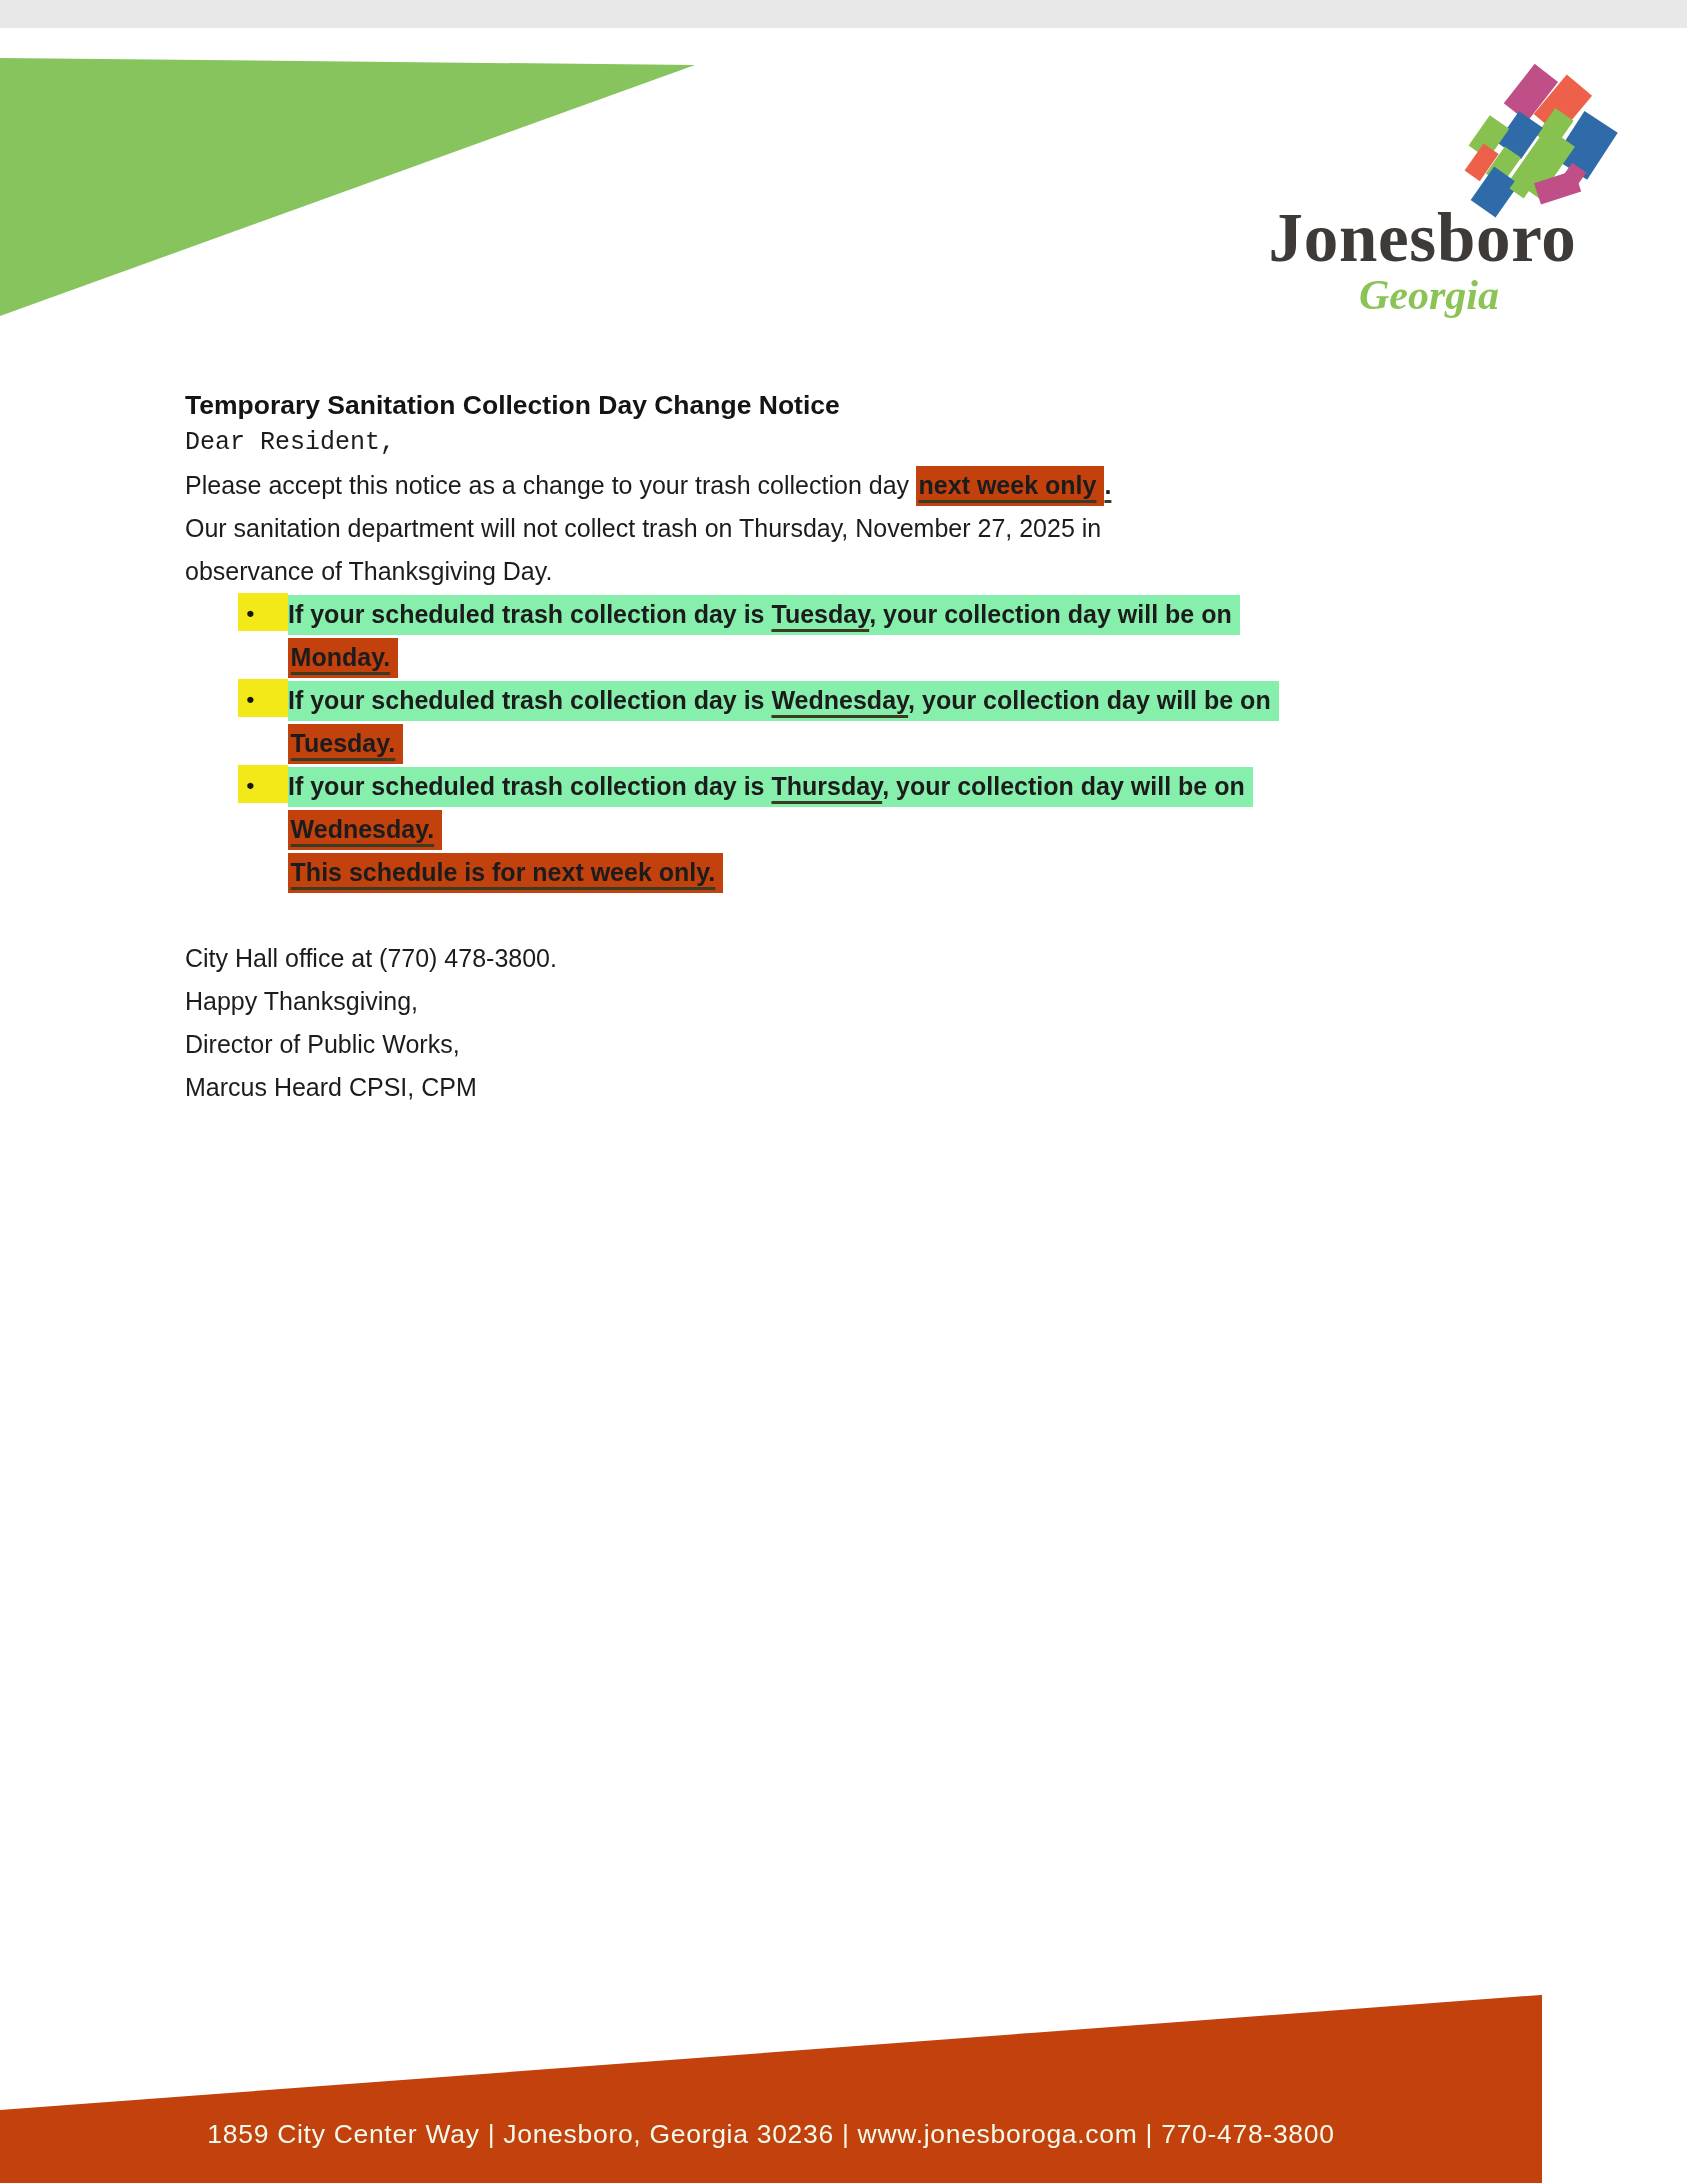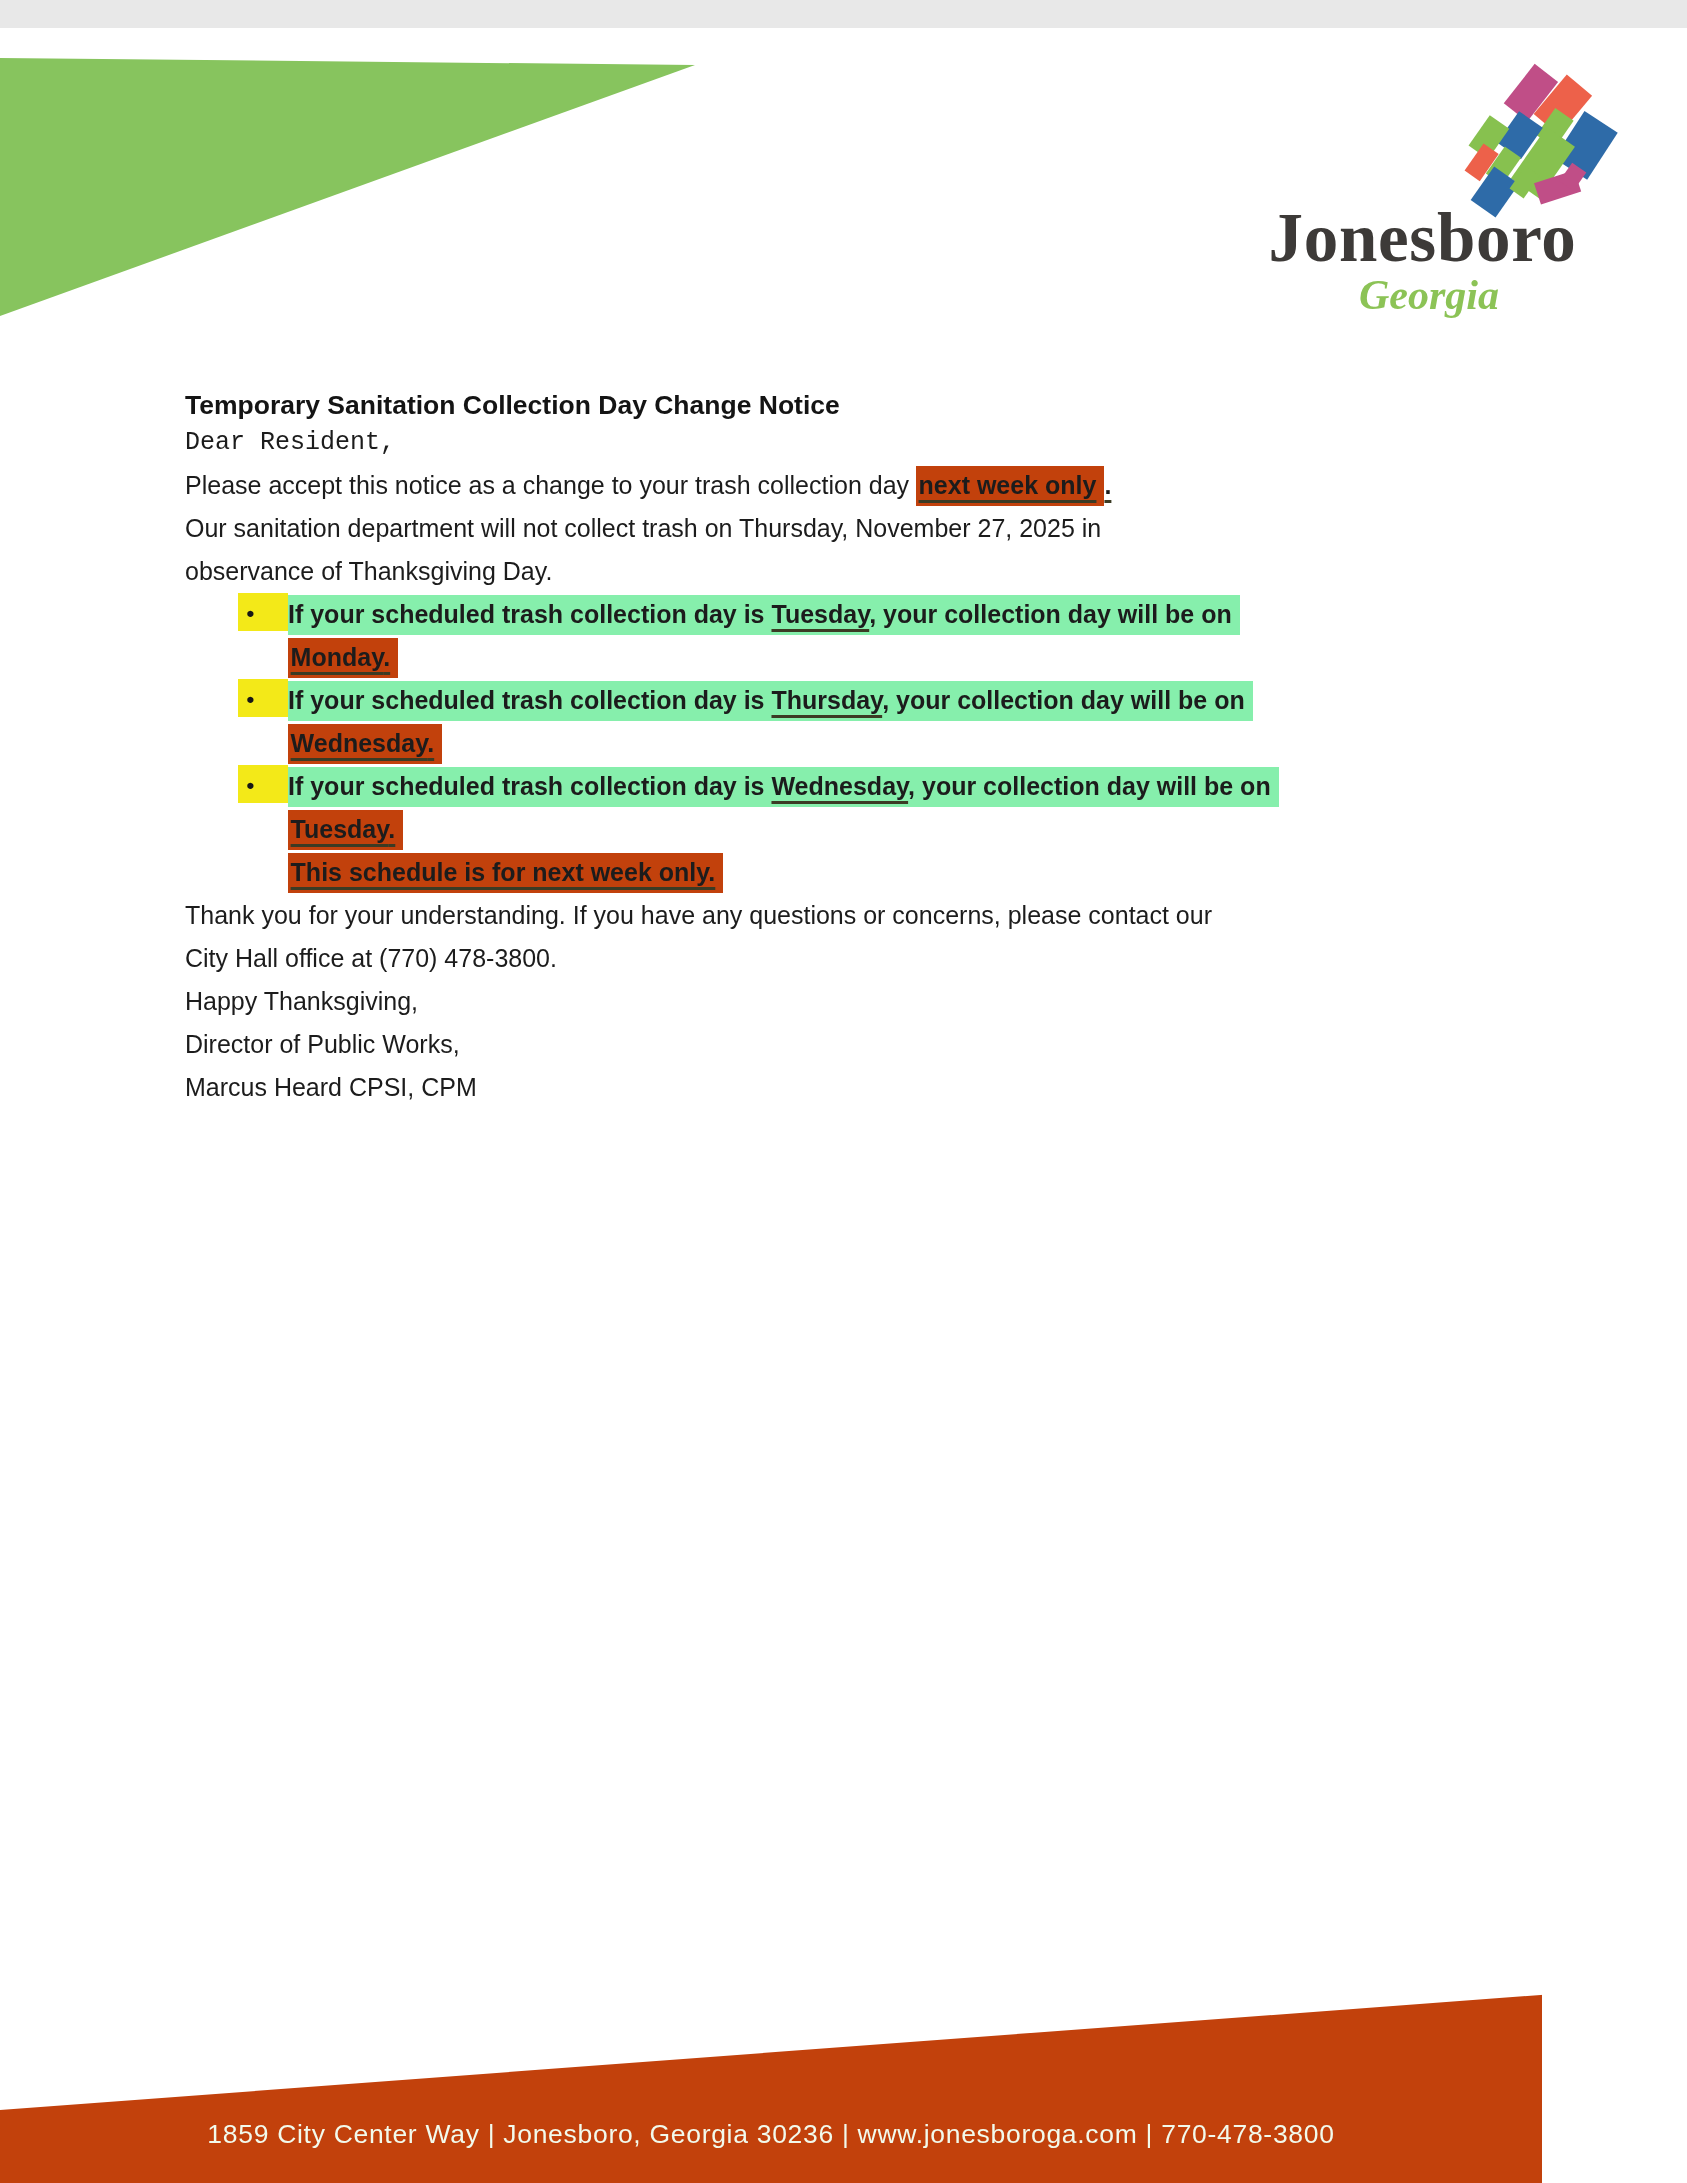--- a/index.html
+++ b/index.html
@@ -110,28 +110,28 @@
 
     <p class="salutation">Dear Resident,</p>
 
     <p class="intro"><span class="ln"><span>Please accept this notice as a change to your trash collection day </span><span class="u bold"><span class="hl2">next week only</span><span>.</span></span></span></p>
 
     <p class="holiday"><span class="ln">Our sanitation department will not collect trash on Thursday, November 27, 2025 in</span><br><span class="ln">observance of Thanksgiving Day.</span></p>
 
     <ul class="changes">
       <li><span class="ln"><span class="hl"><span>If your scheduled trash collection day is </span><span class="u">Tuesday</span><span>, your collection day will be on</span></span></span><br><span class="ln"><span class="hl2"><span class="u"><span>Monday</span><span>.</span></span></span></span></li>
 
+      <li><span class="ln"><span class="hl"><span>If your scheduled trash collection day is </span><span class="u">Wednesday</span><span>, your collection day will be on</span></span></span><br><span class="ln"><span class="hl2"><span class="u"><span>Tuesday</span><span>.</span></span></span></span></li>
+
       <li><span class="ln"><span class="hl"><span>If your scheduled trash collection day is </span><span class="u">Thursday</span><span>, your collection day will be on</span></span></span><br><span class="ln"><span class="hl2"><span class="u"><span>Wednesday</span><span>.</span></span></span></span></li>
-
-      <li><span class="ln"><span class="hl"><span>If your scheduled trash collection day is </span><span class="u">Wednesday</span><span>, your collection day will be on</span></span></span><br><span class="ln"><span class="hl2"><span class="u"><span>Tuesday</span><span>.</span></span></span></span></li>
     </ul>
 
     <p class="note"><span class="ln"><span class="hl2 u">This schedule is for next week only.</span></span></p>
 
-    <p class="closing"><span class="ln">Thank you for your understanding. If you have any questions or concerns, please contact our</span><br><span class="ln">City Hall office at (770) 478-3800.</span></p>
+    <p class="closing"><br><span class="ln">City Hall office at (770) 478-3800.</span></p>
 
     <p class="signoff1">Happy Thanksgiving,</p>
 
     <p class="signoff2"><span class="ln">Director of Public Works,</span><br><span class="ln">Marcus Heard CPSI, CPM</span></p>
 
   </div>
 
   <div class="footer">
     <div class="footer-text">1859 City Center Way | Jonesboro, Georgia 30236  |  www.jonesboroga.com |  770-478-3800</div>
   </div>

